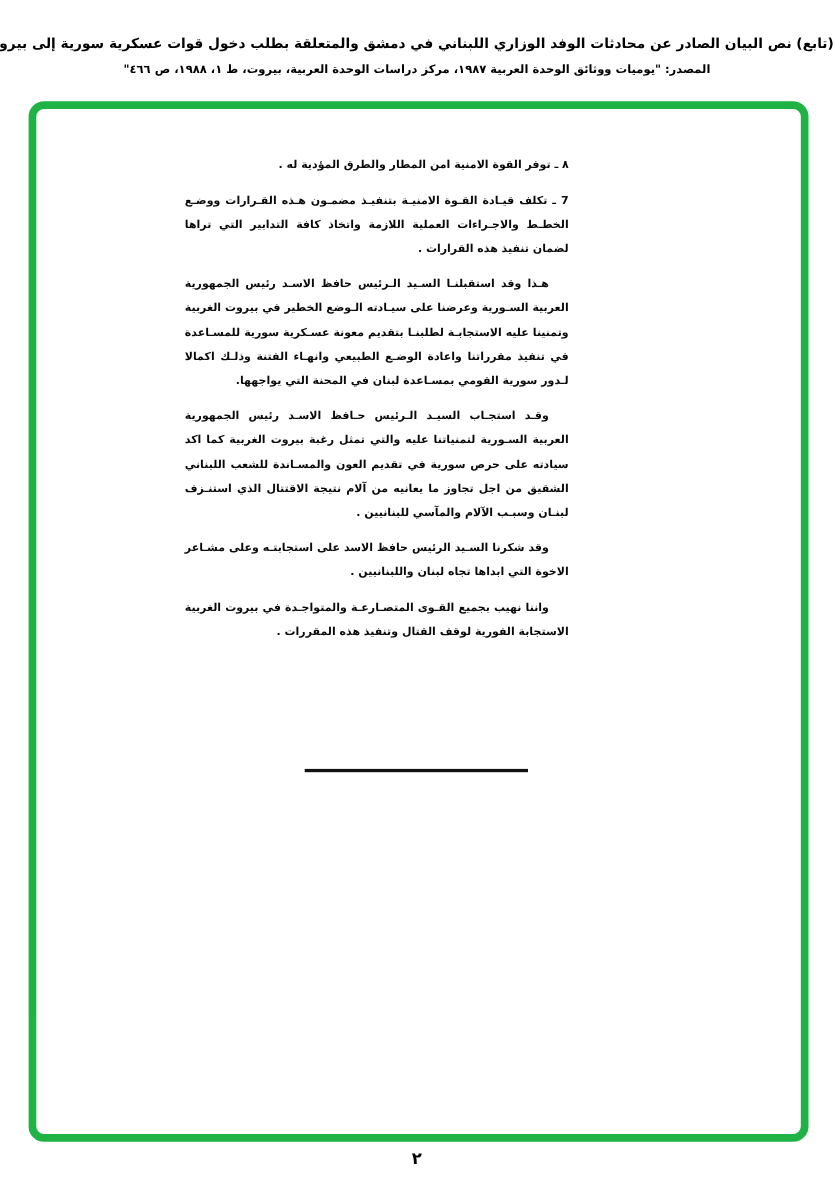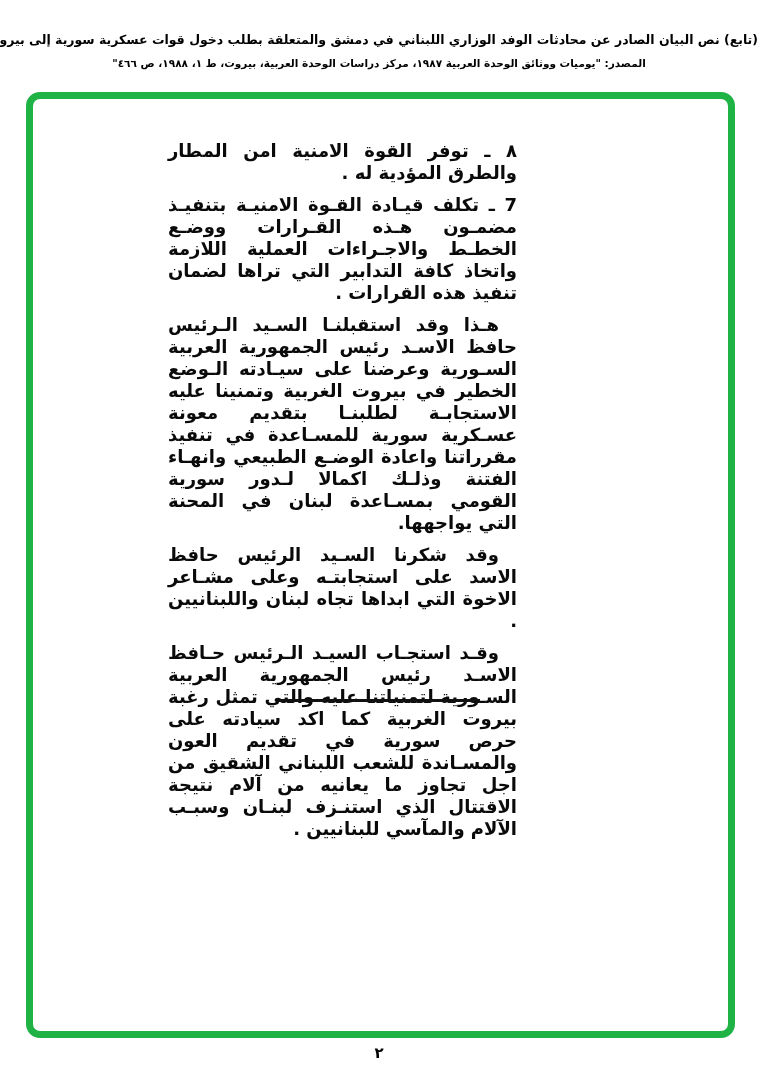--- a/index.html
+++ b/index.html
@@ -48,21 +48,21 @@
     background: #ffffff;
   }
   .doc {
     position: absolute;
     left: 168px;
     top: 140px;
     width: 349px;
     direction: rtl;
     text-align: justify;
     font-weight: bold;
-    font-size: 18px;
+    font-size: 10px;
     line-height: 22px;
     color: #0a0a0a;
   }
   .doc p {
     margin: 0 0 10px 0;
   }
   .doc p.indent {
     text-indent: 18px;
   }
   .divider {
@@ -93,21 +93,22 @@
     <div class="header-title">(تابع) نص البيان الصادر عن محادثات الوفد الوزاري اللبناني في دمشق والمتعلقة بطلب دخول قوات عسكرية سورية إلى بيروت الغربية</div>
     <div class="header-source">المصدر:  "يوميات ووثائق الوحدة العربية ١٩٨٧، مركز دراسات الوحدة العربية، بيروت، ط ١، ١٩٨٨، ص ٤٦٦"</div>
   </div>
 
   <div class="frame"></div>
 
   <div class="doc">
     <p>٨ ـ توفر القوة الامنية امن المطار والطرق المؤدية له .</p>
     <p>7 ـ تكلف قيـادة القـوة الامنيـة بتنفيـذ مضمـون هـذه القـرارات ووضـع الخطـط والاجـراءات العملية اللازمة واتخاذ كافة التدابير التي تراها لضمان تنفيذ هذه القرارات .</p>
     <p class="indent">هـذا وقد استقبلنـا السـيد الـرئيس حافظ الاسـد رئيس الجمهورية العربية السـورية وعرضنا على سيـادته الـوضع الخطير في بيروت الغربية وتمنينا عليه الاستجابـة لطلبنـا بتقديم معونة عسـكرية سورية للمسـاعدة في تنفيذ مقرراتنا واعادة الوضـع الطبيعي وانهـاء الفتنة وذلـك اكمالا لـدور سورية القومي بمسـاعدة لبنان في المحنة التي يواجهها.</p>
+    <p class="indent">وقـد استجـاب السيـد الـرئيس حـافظ الاسـد رئيس الجمهورية العربية السـورية لتمنياتنا عليه والتي تمثل رغبة بيروت الغربية كما اكد سيادته على حرص سورية في تقديم العون والمسـاندة للشعب اللبناني الشقيق من اجل تجاوز ما يعانيه من آلام نتيجة الاقتتال الذي استنـزف لبنـان وسبـب الآلام والمآسي للبنانيين .</p>
     <p class="indent">وقد شكرنا السـيد الرئيس حافظ الاسد على استجابتـه وعلى مشـاعر الاخوة التي ابداها تجاه لبنان واللبنانيين .</p>
-    <p class="indent">وقـد استجـاب السيـد الـرئيس حـافظ الاسـد رئيس الجمهورية العربية السـورية لتمنياتنا عليه والتي تمثل رغبة بيروت الغربية كما اكد سيادته على حرص سورية في تقديم العون والمسـاندة للشعب اللبناني الشقيق من اجل تجاوز ما يعانيه من آلام نتيجة الاقتتال الذي استنـزف لبنـان وسبـب الآلام والمآسي للبنانيين .</p>
+    <p class="indent">واننا نهيب بجميع القـوى المتصـارعـة والمتواجـدة في بيروت الغربية الاستجابة الفورية لوقف القتال وتنفيذ هذه المقررات .</p>
   </div>
 
   <div class="divider"></div>
 
   <div class="pagenum">٢</div>
 
 </div>
 
 </body></html>

